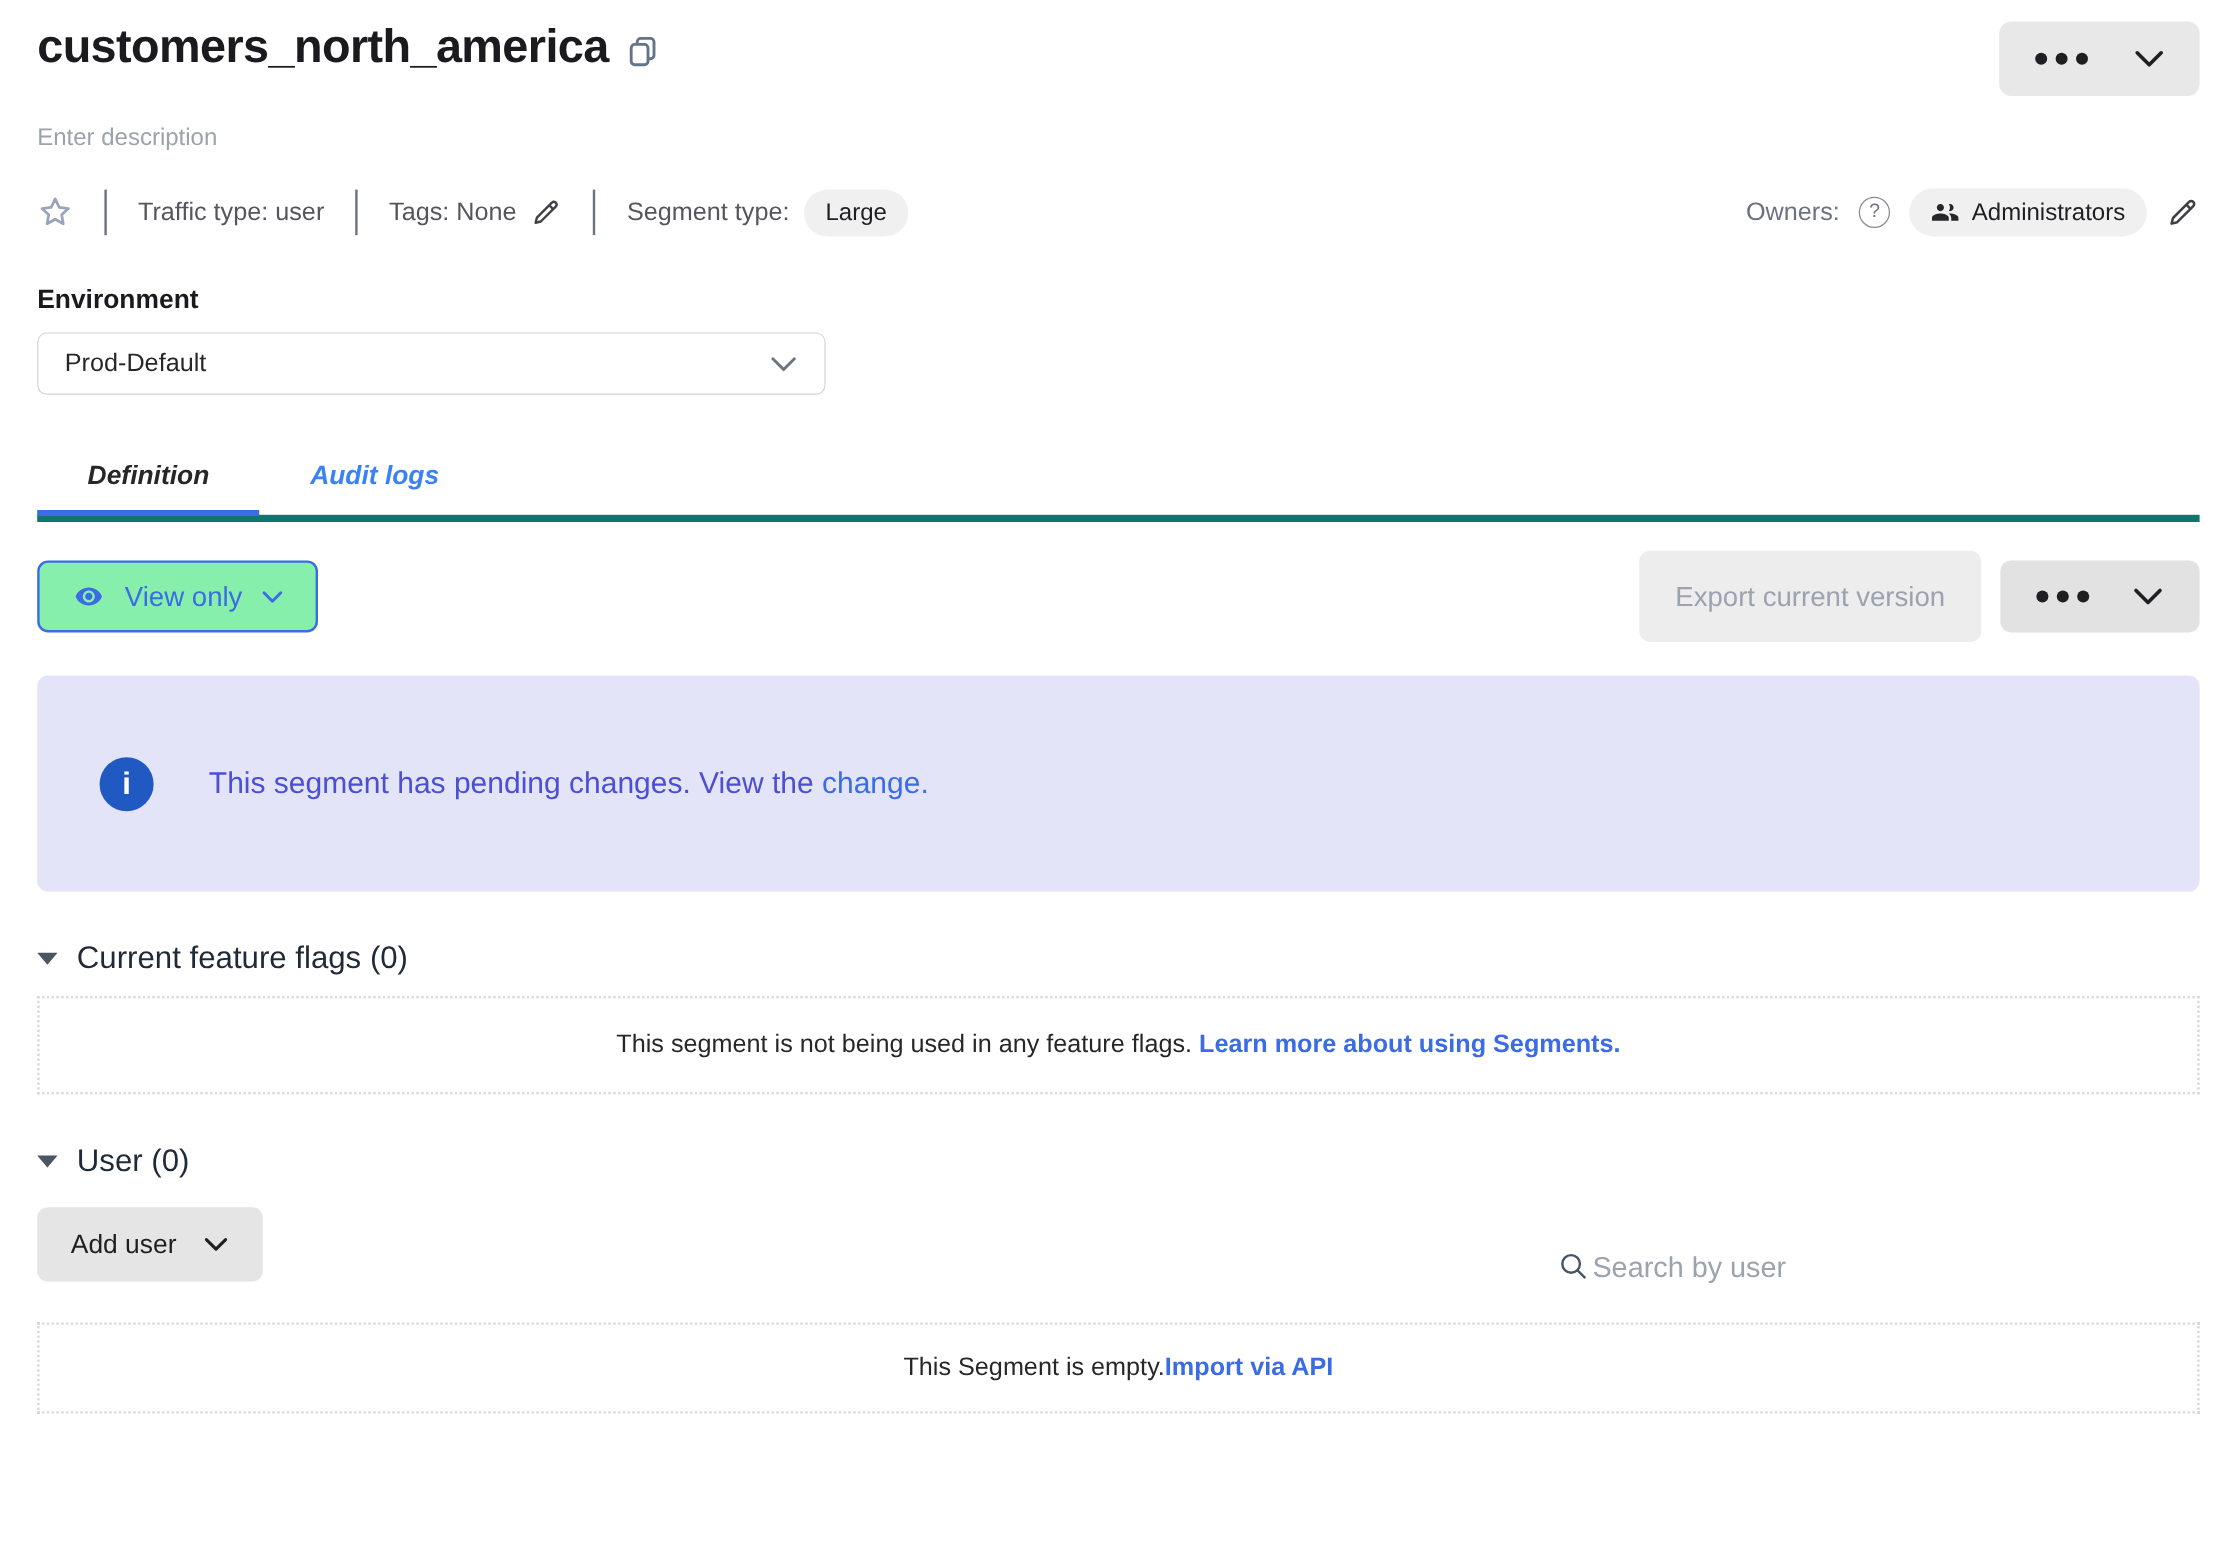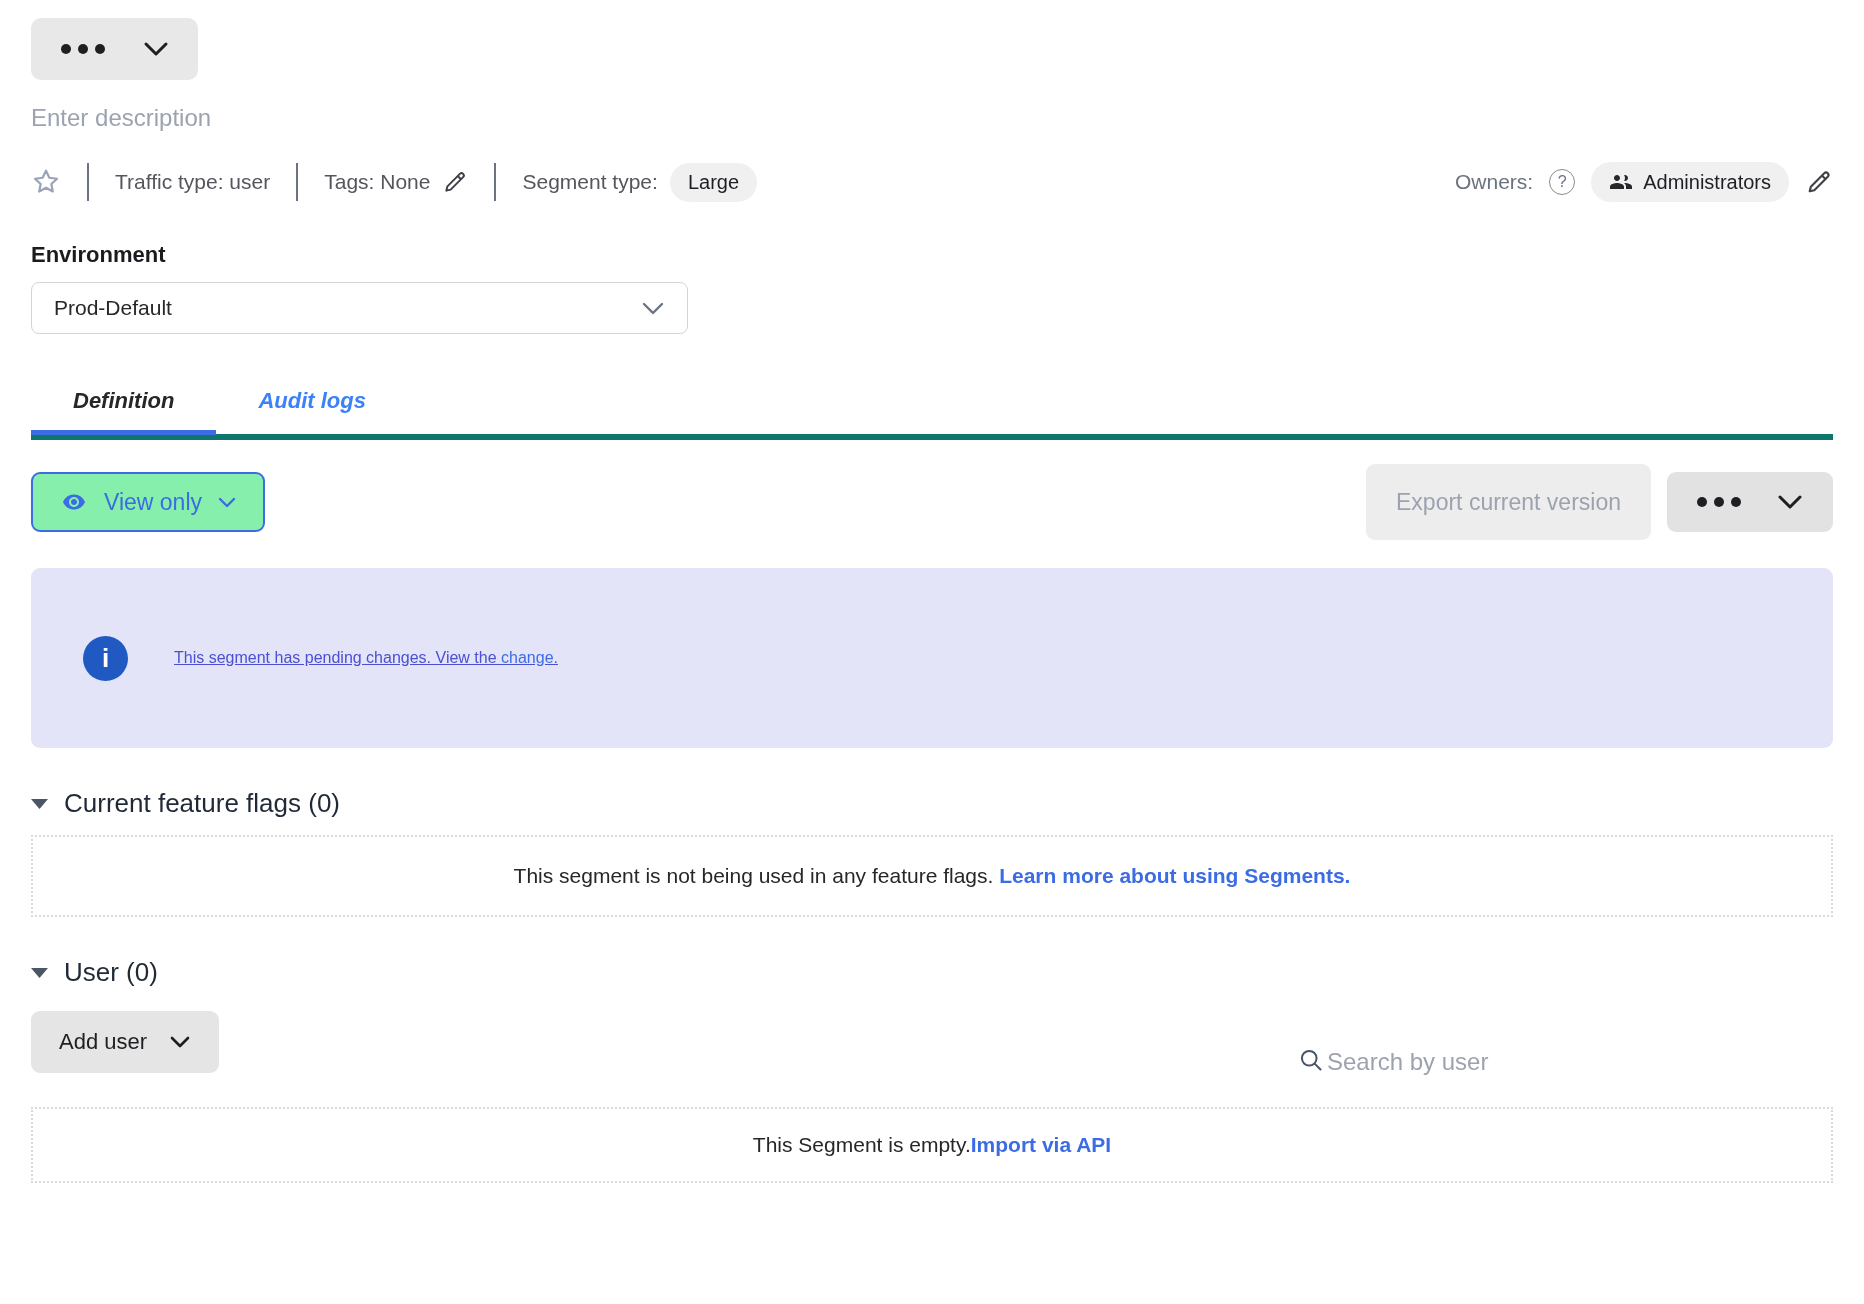--- a/index.html
+++ b/index.html
@@ -17,21 +17,21 @@
   .header-row { display:flex; justify-content:space-between; align-items:flex-start; padding-top:18px; }
   .title-wrap { display:flex; align-items:center; gap:16px; }
   .page-title { font-size:39px; font-weight:700; letter-spacing:-0.5px; color:#1b1b1f; }
   .copy-icon { margin-top:6px; cursor:pointer; }
 
   .more-btn { width:167px; height:62px; background:#e8e8e9; border:none; border-radius:10px;
     display:flex; align-items:center; justify-content:center; gap:38px; cursor:pointer; }
   .dots { display:flex; gap:7px; }
   .dots i { width:10px; height:10px; border-radius:50%; background:#1f1f23; }
 
-  .desc { margin-top:24px; font-size:24px; color:#9ca3af; cursor:text; }
+  .desc { margin-top:24px; font-size:20px; color:#9ca3af; cursor:text; }
 
   
   .meta-row { margin-top:30px; display:flex; align-items:center; justify-content:space-between; }
   .meta-left { display:flex; align-items:center; gap:26px; font-size:21px; color:#55555e; }
   .vdiv { width:2px; height:38px; background:#6b7280; }
   .meta-item { display:flex; align-items:center; gap:12px; }
   .pill { background:#f0f0f1; border-radius:20px; padding:8px 18px; color:#1f1f23; font-size:20px; }
   .meta-right { display:flex; align-items:center; gap:16px; font-size:21px; color:#6b7280; }
   .chip { background:#f0f0f1; border-radius:22px; padding:8px 18px; display:flex; align-items:center; gap:10px;
     color:#1f1f23; font-size:20px; cursor:pointer; }
@@ -58,21 +58,21 @@
   .export-btn { height:76px; background:#ededee; color:#9ca3af; border:none; border-radius:9px;
     font-size:23px; padding:0 30px; cursor:default; }
   .more-btn2 { width:166px; height:60px; background:#e2e2e3; border:none; border-radius:9px;
     display:flex; align-items:center; justify-content:center; gap:36px; cursor:pointer; }
 
   
   .banner { margin-top:28px; height:180px; background:#e3e4f8; border-radius:9px;
     display:flex; align-items:center; padding:0 52px; gap:46px; }
   .info-icon { width:45px; height:45px; border-radius:50%; background:#2159c2; color:#ffffff; flex:none;
     display:flex; align-items:center; justify-content:center; font-size:26px; font-weight:700; }
-  .banner-text { font-size:16px; color:#4b4fd2;text-decoration:underline; }
+  .banner-text { font-size:25px; color:#4b4fd2; }
   .banner-link { color:#3b6ce4; cursor:pointer; text-decoration:none; }
 
   
   .section-title { margin-top:40px; display:flex; align-items:center; gap:16px; font-size:26px; color:#1f2937; cursor:pointer; }
   .dotted-box { margin-top:16px; border:2px dotted #d9d9dc; display:flex; align-items:center; justify-content:center;
     font-size:21px; color:#27272a; text-align:center; }
   .box-flags { height:82px; }
   .box-users { height:76px; margin-top:30px; }
   .bold-link { color:#3b6ce4; font-weight:700; text-decoration:none; cursor:pointer; }
 
@@ -84,20 +84,29 @@
   .search-input::placeholder { color:#9ca3af; }
 
   svg { display:block; }
 </style>
 </head>
 <body>
 
 <div class="page">
 
   <div class="header-row">
+    <div class="title-wrap">
+      <span class="page-title">customers_north_america</span>
+      <span class="copy-icon">
+        <svg width="26" height="28" viewBox="0 0 26 28">
+          <rect x="8" y="3" width="14" height="17" rx="3" fill="none" stroke="#64748b" stroke-width="2.4"></rect>
+          <rect x="3" y="8" width="14" height="17" rx="3" fill="#ffffff" stroke="#64748b" stroke-width="2.4"></rect>
+        </svg>
+      </span>
+    </div>
     <button class="more-btn">
       <span class="dots">
           <i></i>
           <i></i>
           <i></i>
         </span>
       <span>
         <svg width="26" height="16" viewBox="0 0 26 16">
             <polyline points="3,3 13,13 23,3" fill="none" stroke="#1f1f23" stroke-width="3" stroke-linecap="round" stroke-linejoin="round"></polyline>
           </svg>

